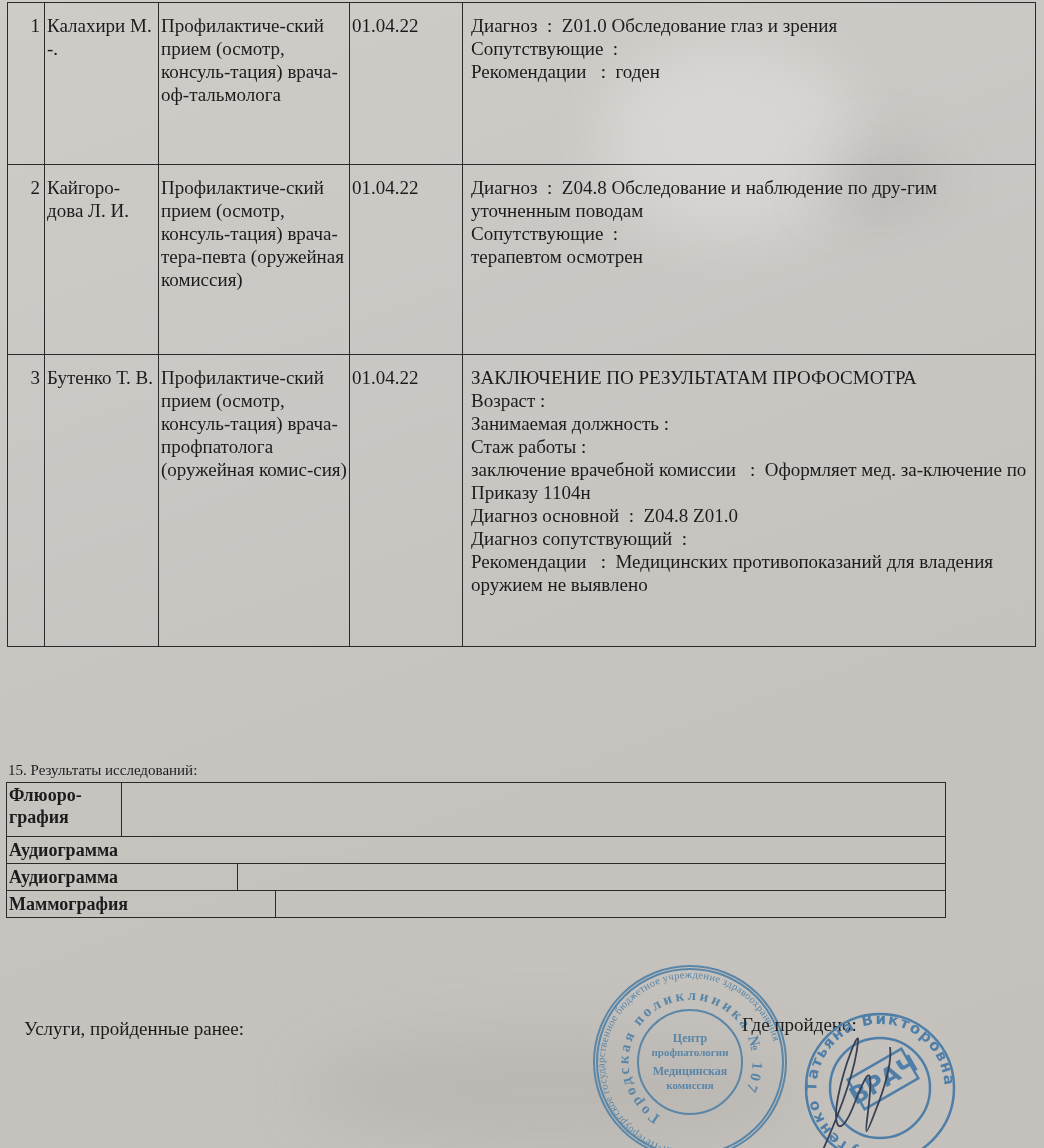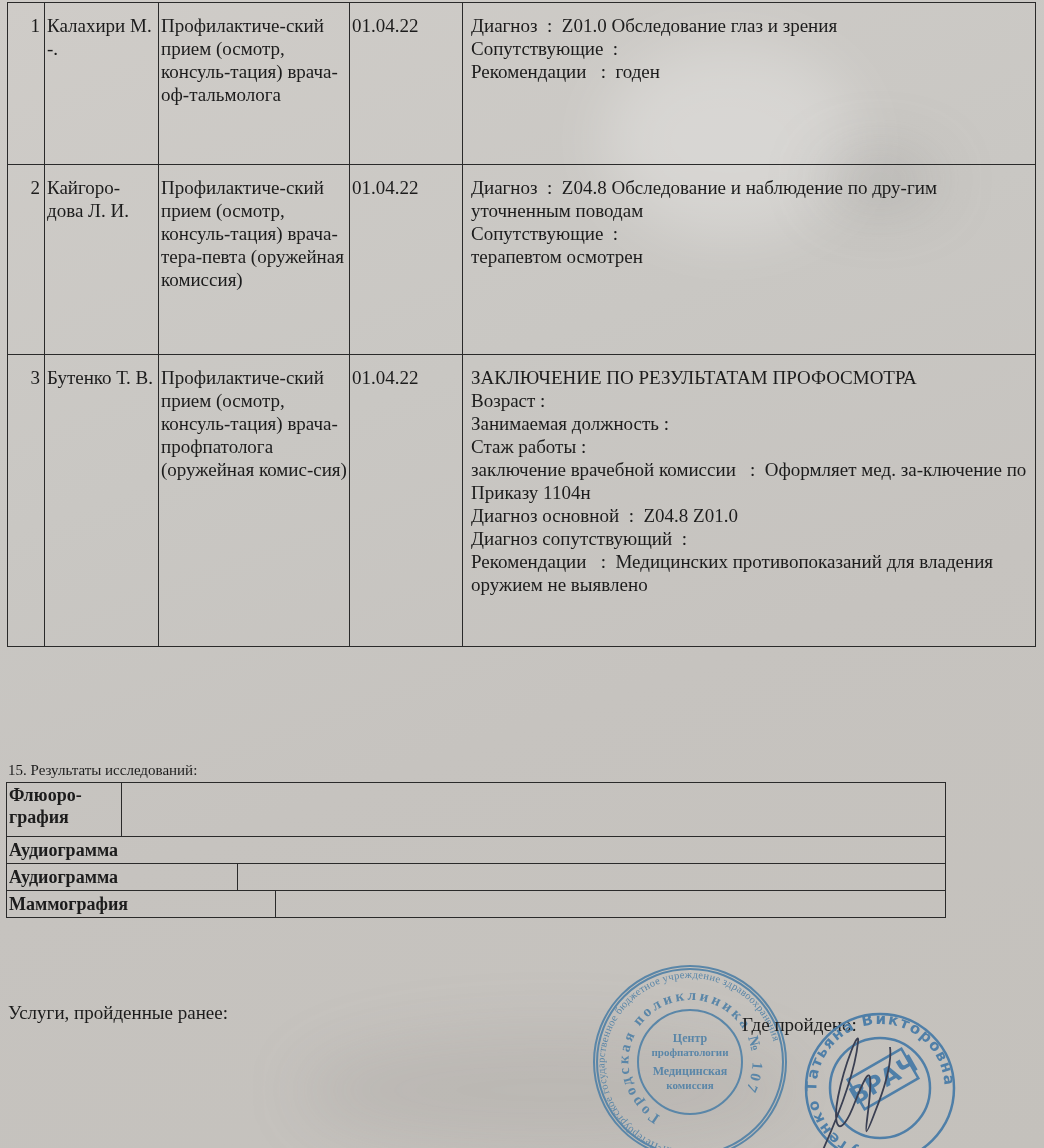--- a/index.html
+++ b/index.html
@@ -42,21 +42,21 @@
   .res-row {
     position:relative; border:1.5px solid #2a2a2a; border-top:none;
     height:27px; box-sizing:border-box;
     font-weight:bold; font-size:18px; line-height:24px;
   }
   .res-row:first-child { border-top:1.5px solid #2a2a2a; height:55px; }
   .res-row .lbl { position:absolute; left:2px; top:1px; }
   .res-row .div { position:absolute; top:0; bottom:0; border-left:1.5px solid #2a2a2a; }
   .res-row .val { position:absolute; top:1px; right:4px; }
 
-  #services-prev { position:absolute; left:8px; top:1002px; font-size:19px; margin:0; }
+  #services-prev { position:absolute; left:8px; top:1002px; font-size:19px; margin:16px; }
   #where-passed { position:absolute; left:730px; top:1002px; font-size:19px; margin:12px; }
 
   
   .stamp { position:absolute; }
   #stamp-round { left:588px; top:962px; width:205px; height:200px; }
   #stamp-doctor { left:800px; top:1002px; width:160px; height:160px; }
 </style>
 </head>
 <body>
 

